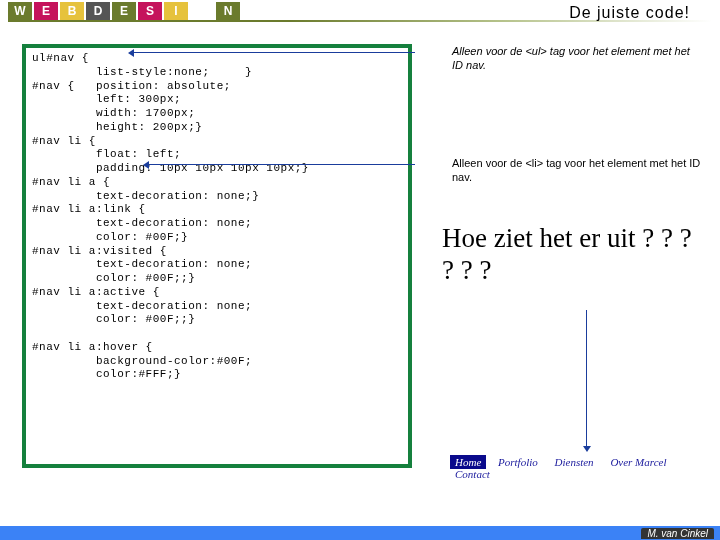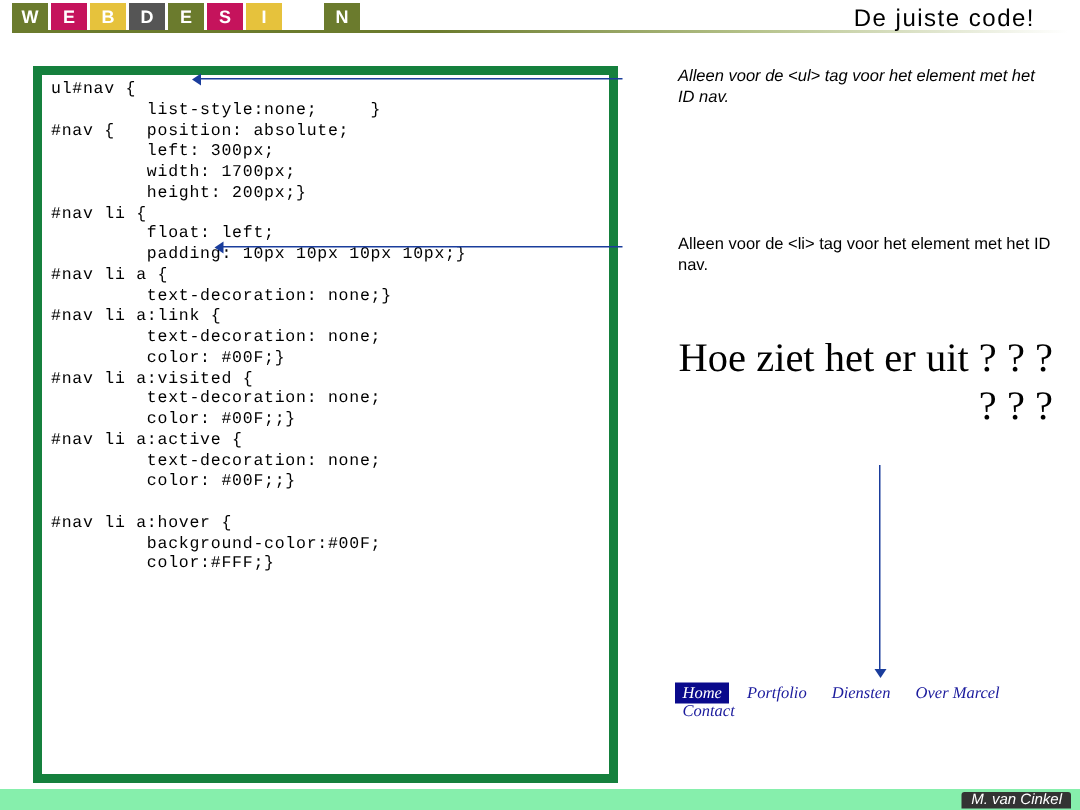--- a/index.html
+++ b/index.html
@@ -63,22 +63,22 @@
     font-size: 16px;
     letter-spacing: 1px;
   }
 
   
   .codebox {
     position: absolute;
     top: 44px;
     left: 22px;
     width: 390px;
-    height: 478px;
-    border: 6px solid #15803d;
+    height: 424px;
+    border: 4px solid #15803d;
     padding: 4px 6px;
     font-family: "Courier New", monospace;
     font-size: 11px;
     line-height: 1.25;
     white-space: pre;
     letter-spacing: 0.5px;
   }
 
   
   .arrow {
@@ -125,21 +125,20 @@
 
   .big {
     position: absolute;
     right: 18px;
     top: 222px;
     width: 260px;
     font-family: Georgia, "Times New Roman", serif;
     font-size: 27px;
     font-weight: normal;
     line-height: 1.2;
-    text-align: right;
   }
 
   
   .navprev {
     position: absolute;
     left: 450px;
     top: 456px;
     font-family: "Times New Roman", serif;
     font-size: 11px;
     font-style: italic;
@@ -154,21 +153,21 @@
     color: #fff;
   }
 
   
   .footer {
     position: absolute;
     left: 0;
     right: 0;
     bottom: 0;
     height: 14px;
-    background: #86efac;
+    background: #3b82f6;
   }
   .footer .credit {
     position: absolute;
     right: 6px;
     bottom: 1px;
     background: #333;
     color: #fff;
     font-style: italic;
     font-size: 10px;
     padding: 0 6px;

